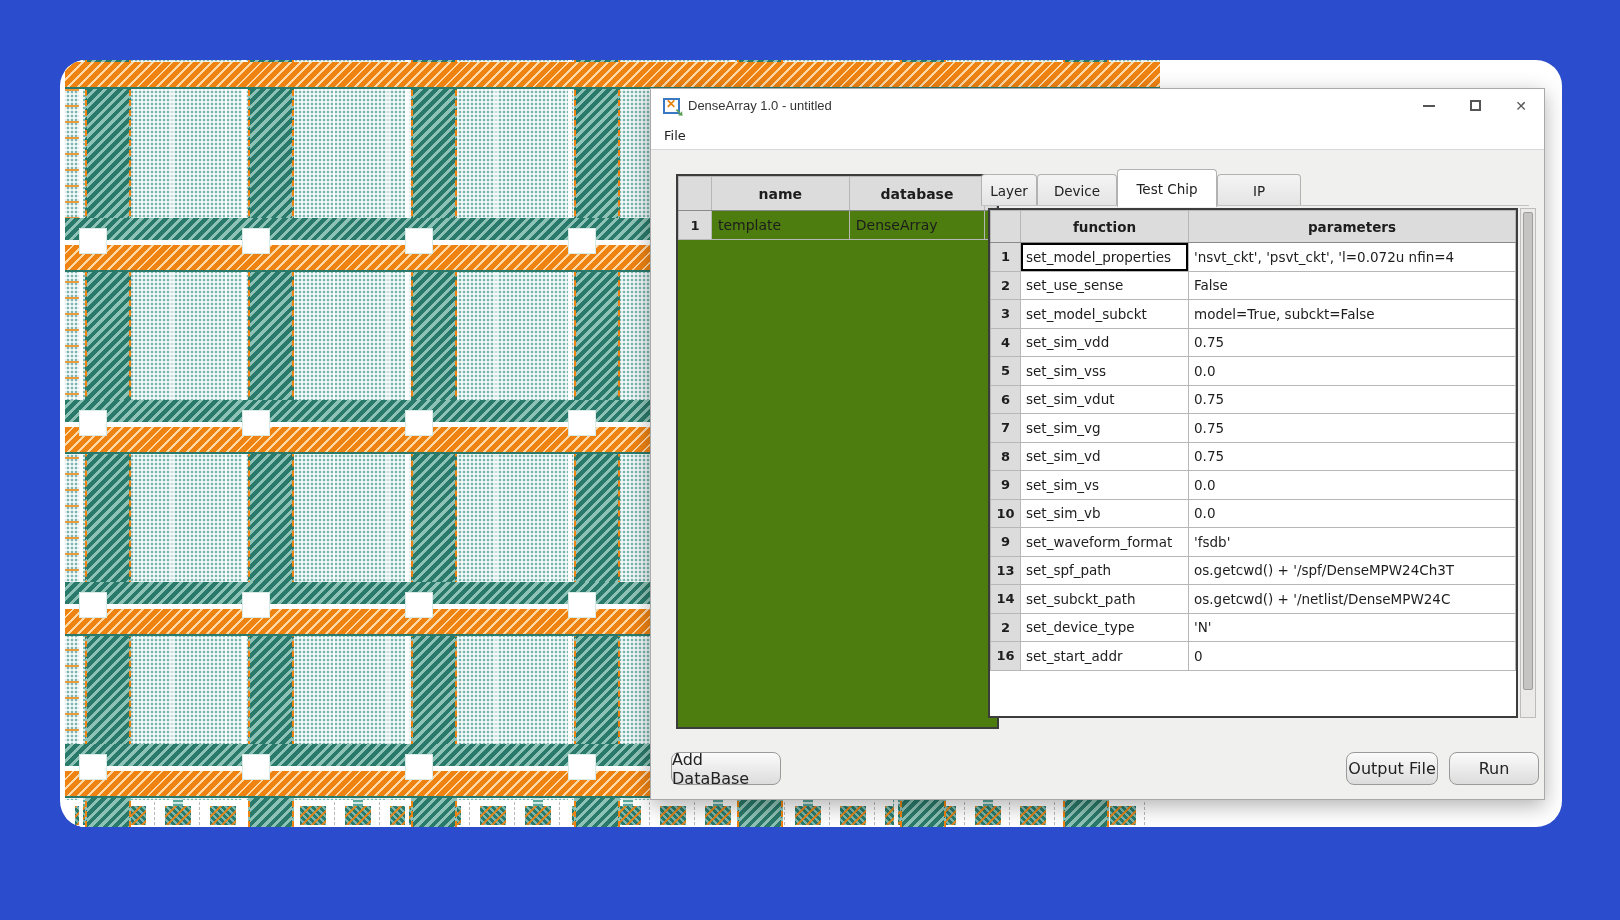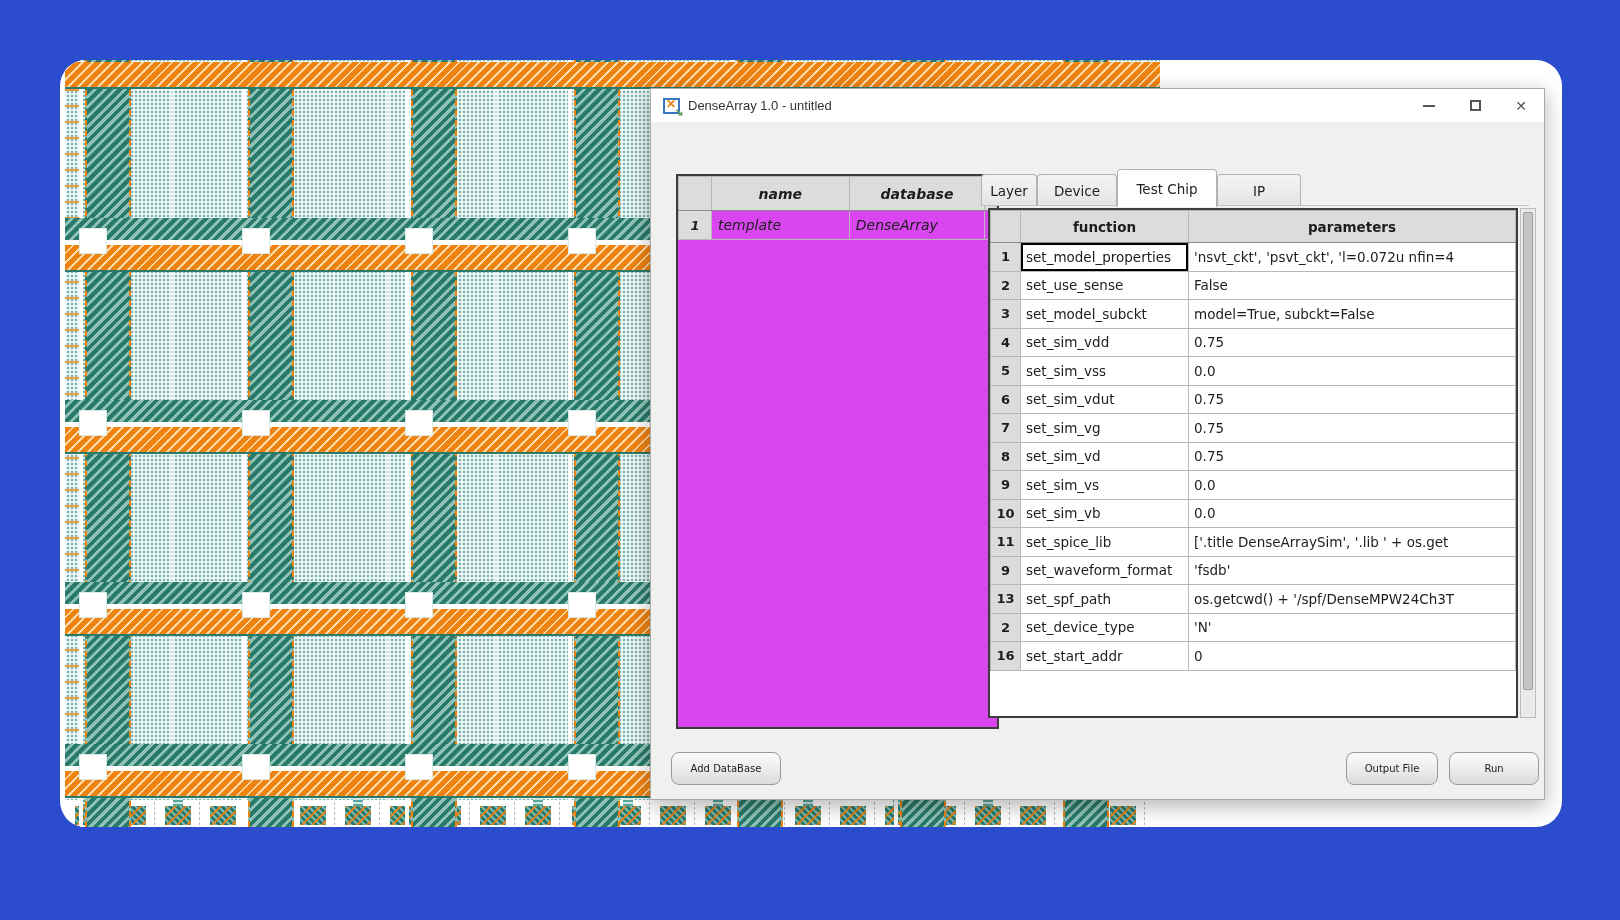--- a/index.html
+++ b/index.html
@@ -57,21 +57,21 @@
   .glyph-min { width:12px; height:0; border-top:2px solid #555; display:inline-block; }
   .glyph-max { width:11px; height:11px; border:2px solid #555; display:inline-block; }
   .glyph-close { font-size:14px; color:#555; }
 
   .menubar { position:absolute; left:0; top:33px; width:100%; height:28px; background:#ffffff;
              border-bottom:1px solid #d8d8d8; display:flex; align-items:center; }
   .menu-item { font-size:13px; color:#222; padding:4px 9px; margin-left:4px; }
 
   
   .db-table { position:absolute; left:25px; top:85px; width:323px; height:555px;
-              background:#d946ef; border:2px solid #3c3c3c;font-style:italic; }
+              background:#4d7c0f; border:2px solid #3c3c3c; }
   .db-table table { border-collapse:collapse; width:100%; table-layout:fixed; }
   .db-table th, .db-table td { border:1px solid #b7b7b7; font-size:14px; color:#1d1d1d;
               padding:0 6px; height:29px; overflow:hidden; white-space:nowrap; }
   .db-table thead th { background:#dcdcdc; font-weight:bold; height:34px; text-align:center;
               border-bottom:1px solid #8a8a8a; }
   .db-table .rownum { background:#dcdcdc; width:28px; text-align:center; font-weight:600; font-size:13px; }
   .db-table col.c-num {width:28px;} .db-table col.c-name {width:117px;}
   .db-table col.c-db {width:115px;} .db-table col.c-fill {width:10px;}
 
   
@@ -94,21 +94,21 @@
   .fn-table col.c-num {width:30px;} .fn-table col.c-fn {width:168px;} .fn-table col.c-par {width:auto;}
   .fn-table td.selected { box-shadow:inset 0 0 0 2px #000; }
 
   .v-scroll { position:absolute; left:869px; top:119px; width:16px; height:510px;
               background:#eceae8; border:1px solid #bdbdbd; }
   .v-thumb  { position:absolute; left:2px; top:3px; width:10px; height:478px;
               background:#c6c4c2; border:1px solid #9e9e9e; border-radius:2px; }
 
   
   .btn { position:absolute; height:33px; background:linear-gradient(#fbfbfb,#dcdcdc);
-         border:1px solid #9a9a9a; border-radius:8px; font-size:10px; color:#222;
+         border:1px solid #9a9a9a; border-radius:8px; font-size:16px; color:#222;
          display:flex; align-items:center; justify-content:center; }
   .btn-adddb  { left:20px;  top:663px; width:110px; }
   .btn-output { left:695px; top:663px; width:92px; }
   .btn-run    { left:798px; top:663px; width:90px; }
 </style>
 </head>
 <body>
 
 <div class="card">
 
@@ -259,20 +259,23 @@
           </span>
         <span class="win-btn">
             <span class="glyph-max"></span>
           </span>
         <span class="win-btn">
             <span class="glyph-close">✕</span>
           </span>
       </span>
     </div>
 
+    <div class="menubar">
+      <span class="menu-item">File</span>
+    </div>
 
     <div class="db-table">
       <table>
         <colgroup>
             <col class="c-num">
             <col class="c-name">
             <col class="c-db">
             <col class="c-fill">
           </colgroup>
         <thead>
@@ -369,38 +372,38 @@
     <td class="cell-fn">set_sim_vs</td>
     <td class="cell-par">0.0</td>
   </tr>
 
   <tr>
     <td class="rownum cell-n">10</td>
     <td class="cell-fn">set_sim_vb</td>
     <td class="cell-par">0.0</td>
   </tr>
 
-  <tr>
-    <td class="rownum cell-n">11</td>
-    <td class="cell-fn">set_spice_lib</td>
-    <td class="cell-par">['.title DenseArraySim', '.lib ' + os.get</td>
-  </tr>
 
   <tr>
     <td class="rownum cell-n">9</td>
     <td class="cell-fn">set_waveform_format</td>
     <td class="cell-par">'fsdb'</td>
   </tr>
 
   <tr>
     <td class="rownum cell-n">13</td>
     <td class="cell-fn">set_spf_path</td>
     <td class="cell-par">os.getcwd() + '/spf/DenseMPW24Ch3T</td>
   </tr>
 
+  <tr>
+    <td class="rownum cell-n">14</td>
+    <td class="cell-fn">set_subckt_path</td>
+    <td class="cell-par">os.getcwd() + '/netlist/DenseMPW24C</td>
+  </tr>
 
   <tr>
     <td class="rownum cell-n">2</td>
     <td class="cell-fn">set_device_type</td>
     <td class="cell-par">'N'</td>
   </tr>
 
   <tr>
     <td class="rownum cell-n">16</td>
     <td class="cell-fn">set_start_addr</td>

